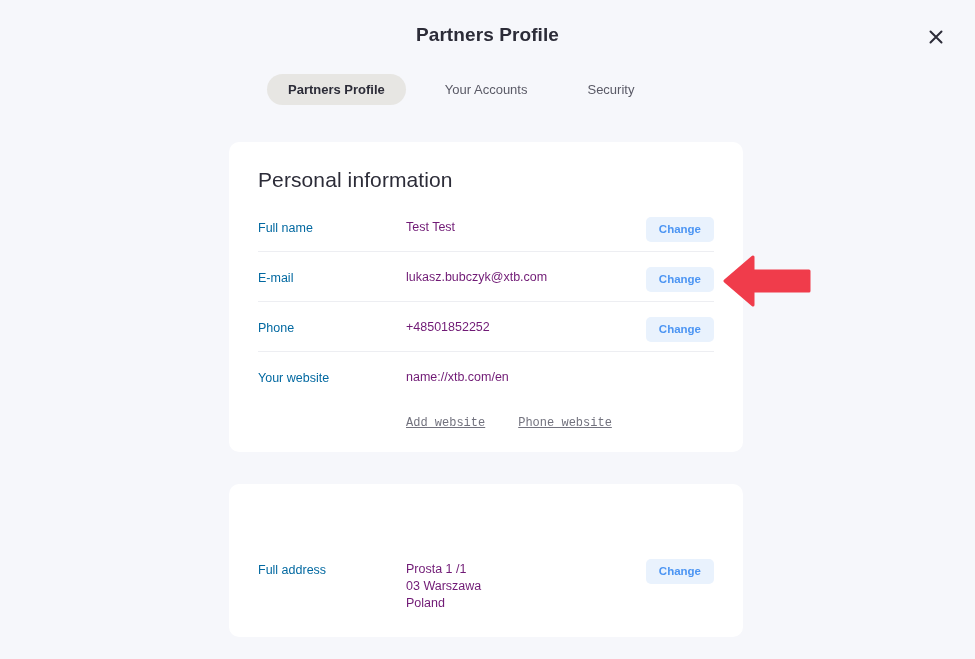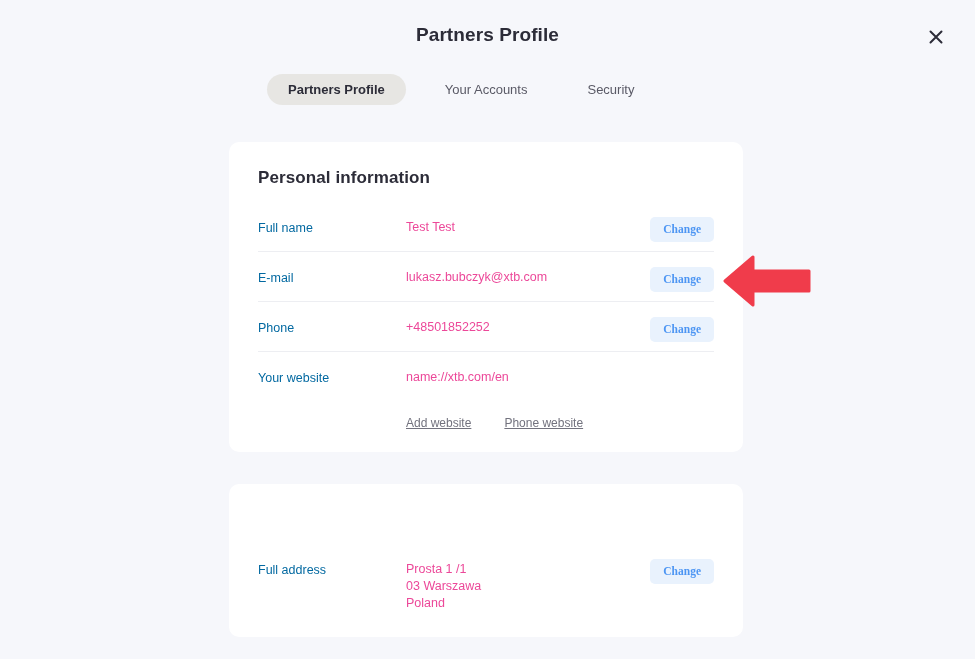--- a/index.html
+++ b/index.html
@@ -85,22 +85,22 @@
     border-radius: 10px;
     box-sizing: border-box;
   }
   #card-personal-information { top: 142px; height: 310px; }
   #card-personal-address    { top: 484px; height: 153px; }
 
   .card-title {
     position: absolute;
     left: 29px;
     top: 26px;
-    font-size: 17px;
-    font-weight: bold;
+    font-size: 21px;
+    font-weight: normal;
     color: #2c2c38;
     letter-spacing: 0.1px;
   }
 
   .rows {
     position: absolute;
     left: 29px;
     top: 60px;
     width: 456px;
   }
@@ -120,48 +120,49 @@
     width: 148px;
     flex: 0 0 148px;
     font-size: 12.5px;
     color: #0369a1;
     line-height: 16px;
     padding-top: 1px;
   }
   .row-value {
     flex: 1 1 auto;
     font-size: 12.5px;
-    color: #ec4899;
+    color: #701a75;
     line-height: 17px;
     white-space: pre-line;
   }
   .row-action {
     flex: 0 0 auto;
     margin-left: auto;
   }
 
   .change-button {
     background: #e9f2fd;
     color: #4c95f3;
     border: none;
     border-radius: 5px;
-    font-family: Liberation Serif, serif;
+    font-family: Liberation Sans, sans-serif;
     font-size: 11.5px;
     font-weight: bold;
     padding: 6px 13px;
     cursor: pointer;
     line-height: 13px;
     margin-top: -3px;
   }
 
   .website-links {
     display: flex;
     gap: 33px;
     padding-left: 148px;
     margin-top: 14px;
+    font-family: Liberation Mono, monospace;
   }
   .website-link {
     font-size: 12px;
     color: #72727e;
     text-decoration: underline;
     cursor: pointer;
   }
 
   
   .annotation-arrow {

